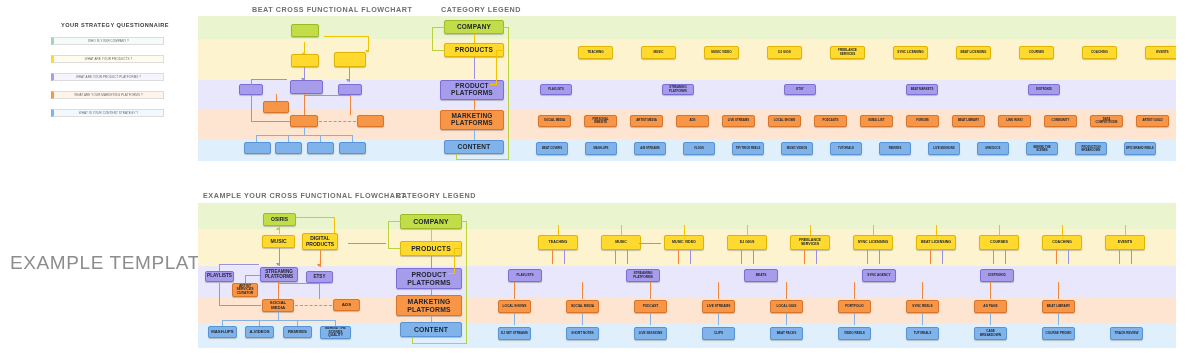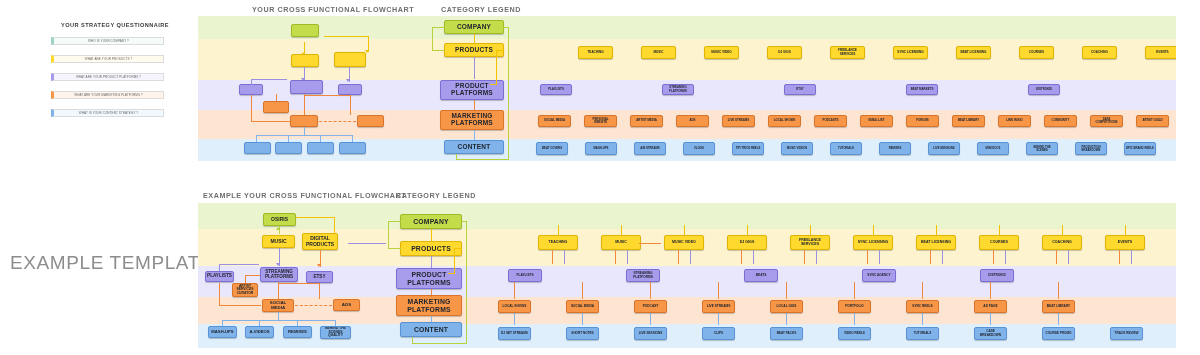--- a/index.html
+++ b/index.html
@@ -86,21 +86,21 @@
 
 <div class="abs" style="left:47px;top:22px;width:120px;height:100px;">
   <div class="q-title abs" style="left:14px;top:0;">YOUR STRATEGY QUESTIONNAIRE</div>
   <div class="q-row" style="left:4px;top:15px;width:113px;height:8px;border-left-color:#9fd3c7;background:#f4fbf9;">WHO IS YOUR COMPANY ?</div>
   <div class="q-row" style="left:4px;top:33px;width:113px;height:8px;border-left-color:#ffd92e;background:#fffbee;">WHAT ARE YOUR PRODUCTS ?</div>
   <div class="q-row" style="left:4px;top:51px;width:113px;height:8px;border-left-color:#a79cec;background:#f6f5fe;">WHAT ARE YOUR PRODUCT PLATFORMS ?</div>
   <div class="q-row" style="left:4px;top:69px;width:113px;height:8px;border-left-color:#f79646;background:#fff4ec;">WHAT ARE YOUR MARKETING PLATFORMS ?</div>
   <div class="q-row" style="left:4px;top:87px;width:113px;height:8px;border-left-color:#7fb3ea;background:#f1f8fe;">WHAT IS YOUR CONTENT STRATEGY ?</div>
 </div>
 
-<div class="sec-title abs" style="left:252px;top:5px;">YOUR CROSS FUNCTIONAL FLOWCHART</div>
+<div class="sec-title abs" style="left:252px;top:5px;">BEAT CROSS FUNCTIONAL FLOWCHART</div>
 <div class="sec-title abs" style="left:441px;top:5px;">CATEGORY LEGEND</div>
 
 <div class="canvas" style="left:198px;top:16px;width:978px;height:145px;">
   <div class="band company" style="top:0;height:23px;"></div>
   <div class="band products" style="top:23px;height:41px;"></div>
   <div class="band pplat" style="top:64px;height:30px;"></div>
   <div class="band mplat" style="top:94px;height:29px;"></div>
   <div class="band content" style="top:123px;height:22px;"></div>
 
   <div class="lnk h c-yellow" style="left:126px;top:20px;width:44px;"></div>

